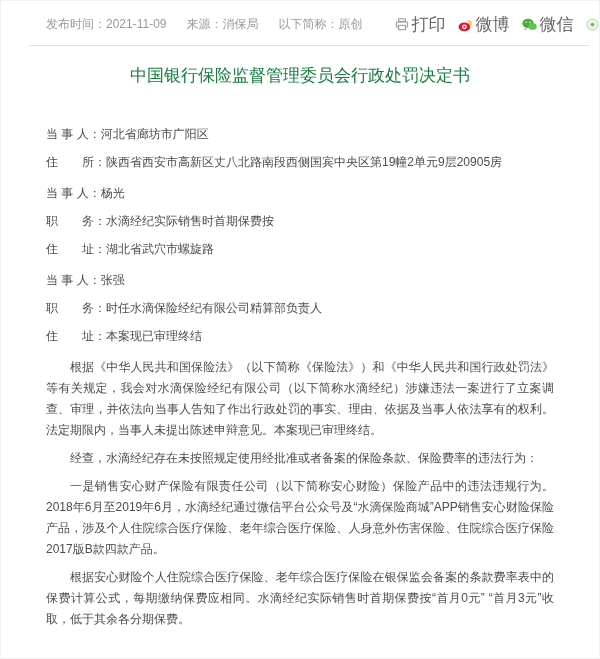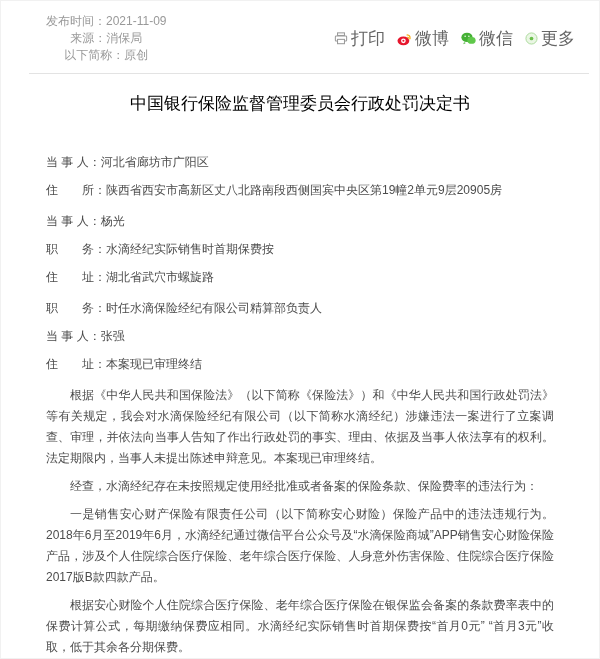--- a/index.html
+++ b/index.html
@@ -15,34 +15,34 @@
     border: 1px solid #f1f1f1;
     background: #fff;
     overflow: hidden;
   }
   
   .meta-bar {
     display: flex; justify-content: space-between; align-items: center;
     padding: 12px 24px 9px 45px;
     font-size: 12px; color: #999;
   }
-  .meta-left { display: flex; align-items: center; flex-direction: column; }
+  .meta-left { display: flex; align-items: center; }
   .meta-group { margin-right: 20px; white-space: nowrap; }
   .meta-right { display: flex; align-items: center; color: #666; }
   .share-item {
     display: flex; align-items: center; margin-left: 12px;
     cursor: pointer; white-space: nowrap; font-size: 17px;
   }
   .share-item .ico { display: inline-flex; margin-right: 3px; }
   .divider { border: none; border-top: 1px solid #e3e3e3; margin: 0 10px 0 28px; }
   
   .doc-title {
     margin: 16px 30px 34px;
     text-align: center;
-    font-size: 17px; font-weight: 400; color: #000000;
+    font-size: 17px; font-weight: 400; color: #15803d;
     line-height: 28px;
   }
   
   .content { padding: 0 45px; font-size: 12px; line-height: 21px; color: #4c4c4c; }
   .content p { margin: 0 0 7px 0; }
   .party-block { margin-bottom: 10px; }
   .para { text-indent: 2em; margin-bottom: 7px; text-align: justify; }
   .row-label { white-space: pre; }
 </style>
 </head>
@@ -118,22 +118,22 @@
       <p><span class="row-label">住　　所：</span><span>陕西省西安市高新区丈八北路南段西侧国宾中央区第19幢2单元9层20905房</span></p>
     </div>
 
     <div class="party-block">
       <p><span class="row-label">当 事 人：</span><span>杨光</span></p>
       <p><span class="row-label">职　　务：</span><span>水滴经纪实际销售时首期保费按</span></p>
       <p><span class="row-label">住　　址：</span><span>湖北省武穴市螺旋路</span></p>
     </div>
 
     <div class="party-block">
+      <p><span class="row-label">当 事 人：</span><span>张强</span></p>
       <p><span class="row-label">职　　务：</span><span>时任水滴保险经纪有限公司精算部负责人</span></p>
-      <p><span class="row-label">当 事 人：</span><span>张强</span></p>
       <p><span class="row-label">住　　址：</span><span>本案现已审理终结</span></p>
     </div>
 
     <p class="para">根据《中华人民共和国保险法》（以下简称《保险法》）和《中华人民共和国行政处罚法》等有关规定，我会对水滴保险经纪有限公司（以下简称水滴经纪）涉嫌违法一案进行了立案调查、审理，并依法向当事人告知了作出行政处罚的事实、理由、依据及当事人依法享有的权利。法定期限内，当事人未提出陈述申辩意见。本案现已审理终结。</p>
     <p class="para">经查，水滴经纪存在未按照规定使用经批准或者备案的保险条款、保险费率的违法行为：</p>
     <p class="para">一是销售安心财产保险有限责任公司（以下简称安心财险）保险产品中的违法违规行为。2018年6月至2019年6月，水滴经纪通过微信平台公众号及“水滴保险商城”APP销售安心财险保险产品，涉及个人住院综合医疗保险、老年综合医疗保险、人身意外伤害保险、住院综合医疗保险2017版B款四款产品。</p>
     <p class="para">根据安心财险个人住院综合医疗保险、老年综合医疗保险在银保监会备案的条款费率表中的保费计算公式，每期缴纳保费应相同。水滴经纪实际销售时首期保费按“首月0元” “首月3元”收取，低于其余各分期保费。</p>
 
   </div>
 </div>

